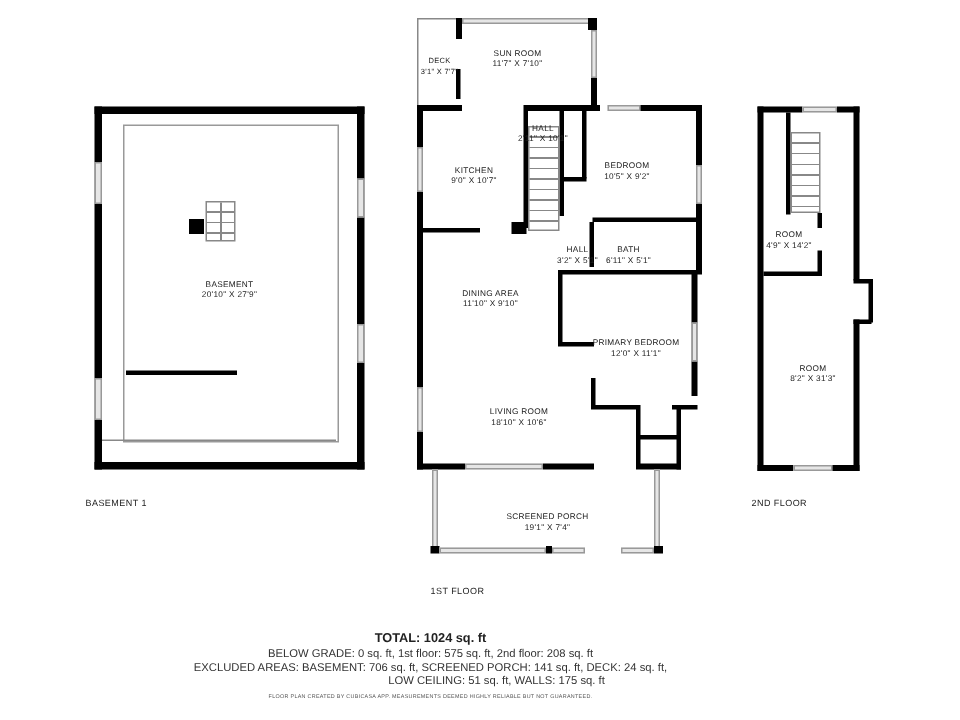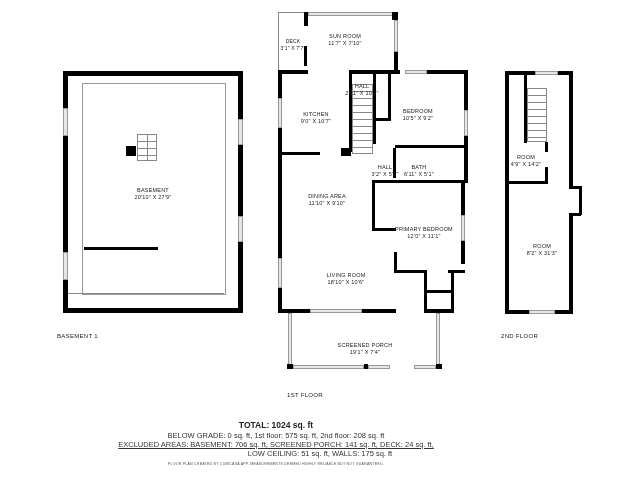--- a/index.html
+++ b/index.html
@@ -4,21 +4,21 @@
 <style>
   html, body { margin: 0; padding: 0; background: #ffffff; }
   body { width: 640px; height: 480px; position: relative; overflow: hidden; font-family: "Liberation Sans", sans-serif; color: #222; }
   .abs { position: absolute; }
   .wall { position: absolute; background: #000; }
   .thin { position: absolute; background: #888; }
   .win { position: absolute; background: #e6e6e6; border: 1px solid #999; box-sizing: border-box; }
   .room-label { position: absolute; text-align: center; font-size: 5.5px; line-height: 7px; letter-spacing: 0.2px; color: #222; white-space: nowrap; transform: translateX(-50%); }
   .room-label .dim { display: block; }
   .floor-label { position: absolute; font-size: 6px; color: #222; letter-spacing: 0.3px; }
-  .footer { position: absolute; left: 0; width: 552px; text-align: center; }
+  .footer { position: absolute; left: 11px; width: 552px; text-align: center; }
   .total { top: 420px; font-size: 8.5px; font-weight: bold; }
   .stat { font-size: 7.5px; color: #333; }
   .disclaimer { top: 462px; font-size: 3.6px; color: #555; letter-spacing: 0.2px; }
   .stairs { position: absolute; border: 1px solid #888; box-sizing: border-box;
     background-image: repeating-linear-gradient(to bottom, transparent 0, transparent 6px, #888 6px, #888 7px); }
 </style>
 </head>
 <body>
 
 <div>
@@ -175,15 +175,15 @@
   </div>
   <div class="room-label" style="left:542px;top:243px;">
     <span>ROOM</span>
     <span class="dim">8'2" X 31'3"</span>
   </div>
   <div class="floor-label" style="left:501px;top:333px;">2ND FLOOR</div>
 </div>
 
 <div class="footer total">TOTAL: 1024 sq. ft</div>
 <div class="footer stat" style="top:431px;">BELOW GRADE: 0 sq. ft, 1st floor: 575 sq. ft, 2nd floor: 208 sq. ft</div>
-<div class="footer stat" style="top:440px;text-decoration:underline;">EXCLUDED AREAS: BASEMENT: 706 sq. ft, SCREENED PORCH: 141 sq. ft, DECK: 24 sq. ft,</div>
+<div class="footer stat" style="top:440px;">EXCLUDED AREAS: BASEMENT: 706 sq. ft, SCREENED PORCH: 141 sq. ft, DECK: 24 sq. ft,</div>
 <div class="footer stat" style="top:449px;padding-left:44px;">LOW CEILING: 51 sq. ft, WALLS: 175 sq. ft</div>
 <div class="footer disclaimer">FLOOR PLAN CREATED BY CUBICASA APP. MEASUREMENTS DEEMED HIGHLY RELIABLE BUT NOT GUARANTEED.</div>
 
 </body></html>

